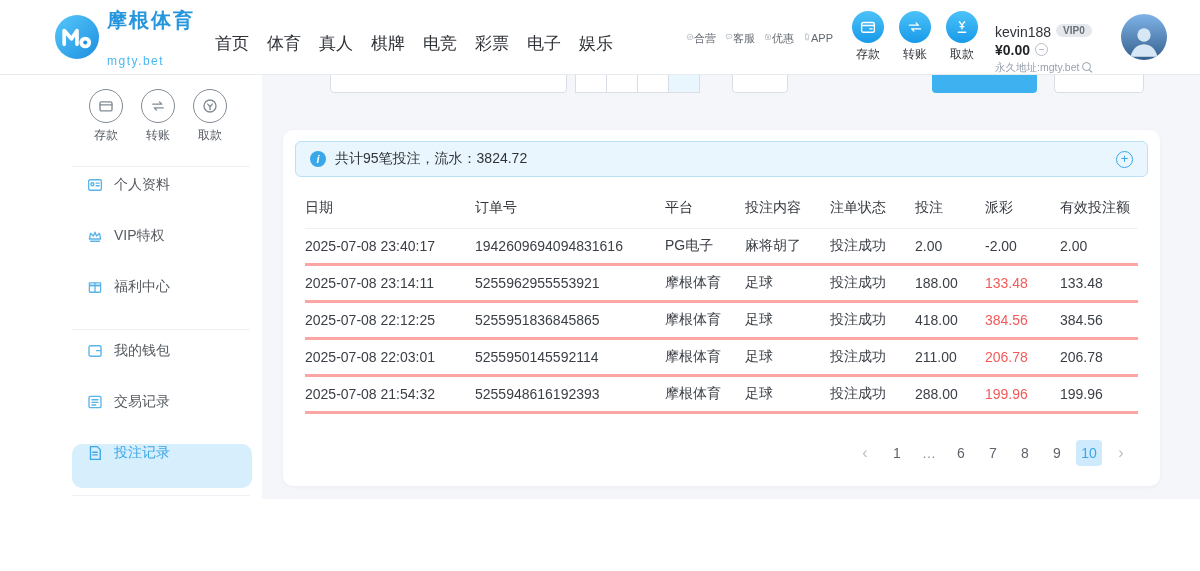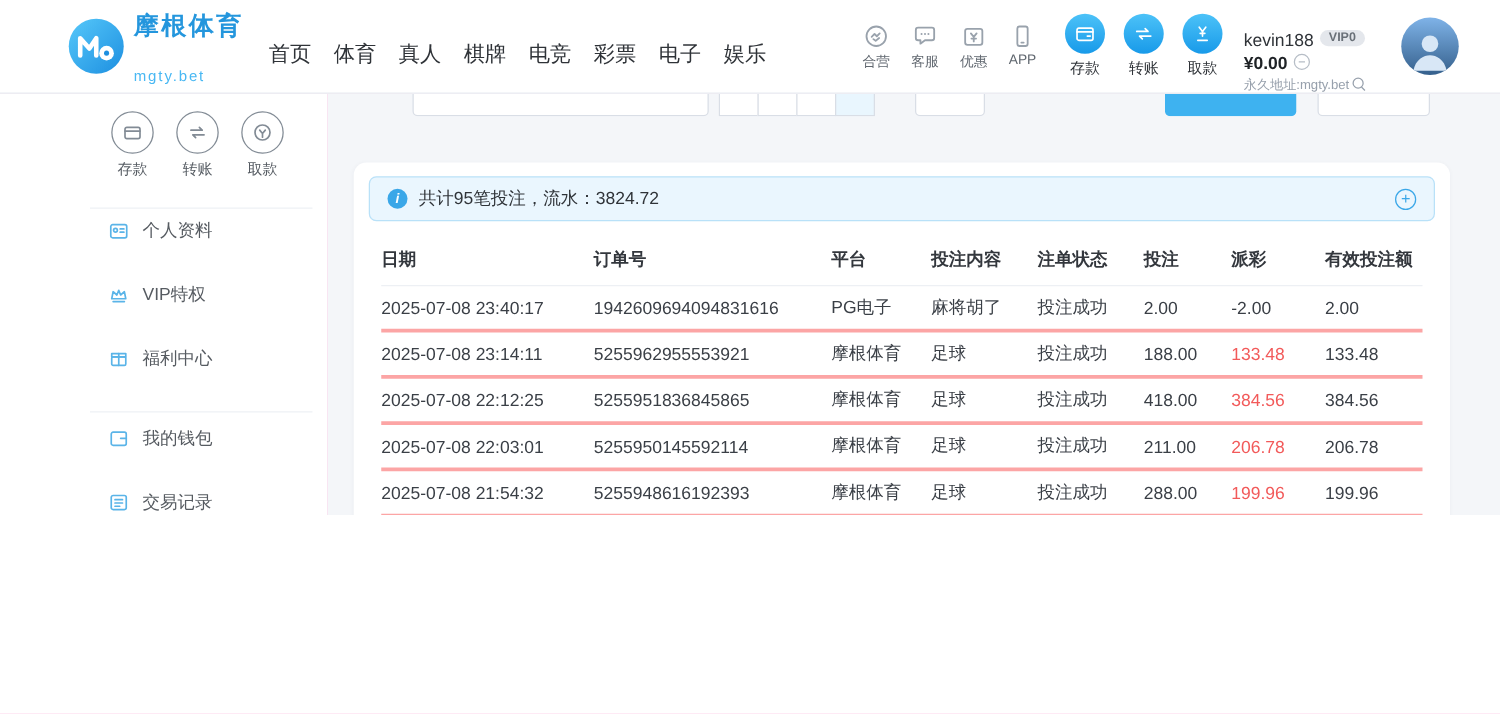--- a/index.html
+++ b/index.html
@@ -1,33 +1,33 @@
 <!DOCTYPE html>
 <html><head>
 <meta charset="utf-8">
 <style>
   * { box-sizing: border-box; margin: 0; padding: 0; }
   html,body { width:1200px; height:571px; overflow:hidden; }
   body { font-family: "Liberation Sans", "DejaVu Sans", sans-serif; color:#333; background:#fff; }
-  .screen { position:relative; width:1200px; height:412px; overflow:hidden; background:#f9a8d4; }
+  .screen { position:relative; width:1200px; height:499px; overflow:hidden; background:#1d4ed8; }
 
   
   .topbar { position:absolute; top:0; left:0; right:0; height:75px; background:#fff;
             border-bottom:1px solid #e8ecf1; display:flex; align-items:center; z-index:5; }
   .logo { display:flex; align-items:center; gap:8px; margin-left:55px; cursor:pointer; }
   .logo-mark { width:44px; height:44px; border-radius:50%; flex:0 0 44px;
                background:linear-gradient(135deg,#56c8fa,#1d8fe0); display:flex; align-items:center; justify-content:center; }
   .logo-title { font-size:20px; font-weight:bold; color:#2496dd; letter-spacing:2px; }
   .logo-domain { font-size:12px; color:#49b8f3; letter-spacing:1.5px; margin-top:20px; }
 
   .mainnav { display:flex; margin-left:11px; }
   .mainnav a { display:block; padding:0 9px; font-size:17px; color:#2f3338; font-weight:500; text-decoration:none; line-height:75px;margin-top:12px; }
 
   .quick-icons { display:flex; gap:9px; margin-left:64px; }
-  .qicon { width:30px; display:flex; flex-direction:column; align-items:center; cursor:pointer; }
+  .qicon { width:30px; display:flex; flex-direction:row; align-items:center; cursor:pointer; }
   .qicon svg { width:22px; height:22px; color:#99a2ac; }
   .qicon .ql { font-size:11px; color:#60676f; margin-top:2px; white-space:nowrap; }
 
   .wallet-icons { display:flex; gap:11px; margin-left:17px; }
   .wicon { width:36px; display:flex; flex-direction:column; align-items:center; cursor:pointer; }
   .wcirc { width:32px; height:32px; border-radius:50%; background:linear-gradient(180deg,#4cc2f8,#189ae9);
            display:flex; align-items:center; justify-content:center; }
   .wcirc svg { width:18px; height:18px; color:#fff; }
   .wicon .wl { font-size:12px; color:#2f3338; margin-top:3px; white-space:nowrap; }
 
@@ -86,21 +86,21 @@
            display:flex; align-items:center; gap:9px; padding:0 14px; }
   .info-badge { width:16px; height:16px; border-radius:50%; background:#3aa7e8; color:#fff; font-size:11px;
                 font-style:italic; font-weight:bold; display:flex; align-items:center; justify-content:center; flex:0 0 16px; }
   .alert-text { font-size:14px; color:#2f3338;text-align:center; }
   .plus-badge { margin-left:auto; width:17px; height:17px; border-radius:50%; border:1.5px solid #3aa7e8; color:#3aa7e8;
                 font-size:13px; line-height:14px; display:flex; align-items:center; justify-content:center; cursor:pointer; }
 
   .table { margin:10px 10px 0; }
   .trow { display:grid; grid-template-columns:170px 190px 80px 85px 85px 70px 75px 1fr;
           align-items:center; height:37px; border-bottom:3px solid #fca5a5; font-size:14px; color:#3a3f46; }
-  .trow.thead { height:42px; color:#33373d; font-weight:700; border-bottom:1px solid #edf0f4; }
+  .trow.thead { height:42px; color:#33373d; font-weight:400; border-bottom:1px solid #edf0f4; }
   .td.red { color:#f25a5a; }
 
   .pagination { display:flex; justify-content:flex-end; align-items:center; gap:6px; margin:26px 14px 6px 0;
                 font-size:14px; color:#5f646b; }
   .page { min-width:26px; height:26px; display:flex; align-items:center; justify-content:center; border-radius:4px; cursor:pointer; }
   .page.arrow { color:#b8bec6; font-size:16px; }
   .page.ellipsis { color:#8a9099; }
   .page.active { background:#cfeafc; color:#3aa7e8; }
 </style>
 </head>

